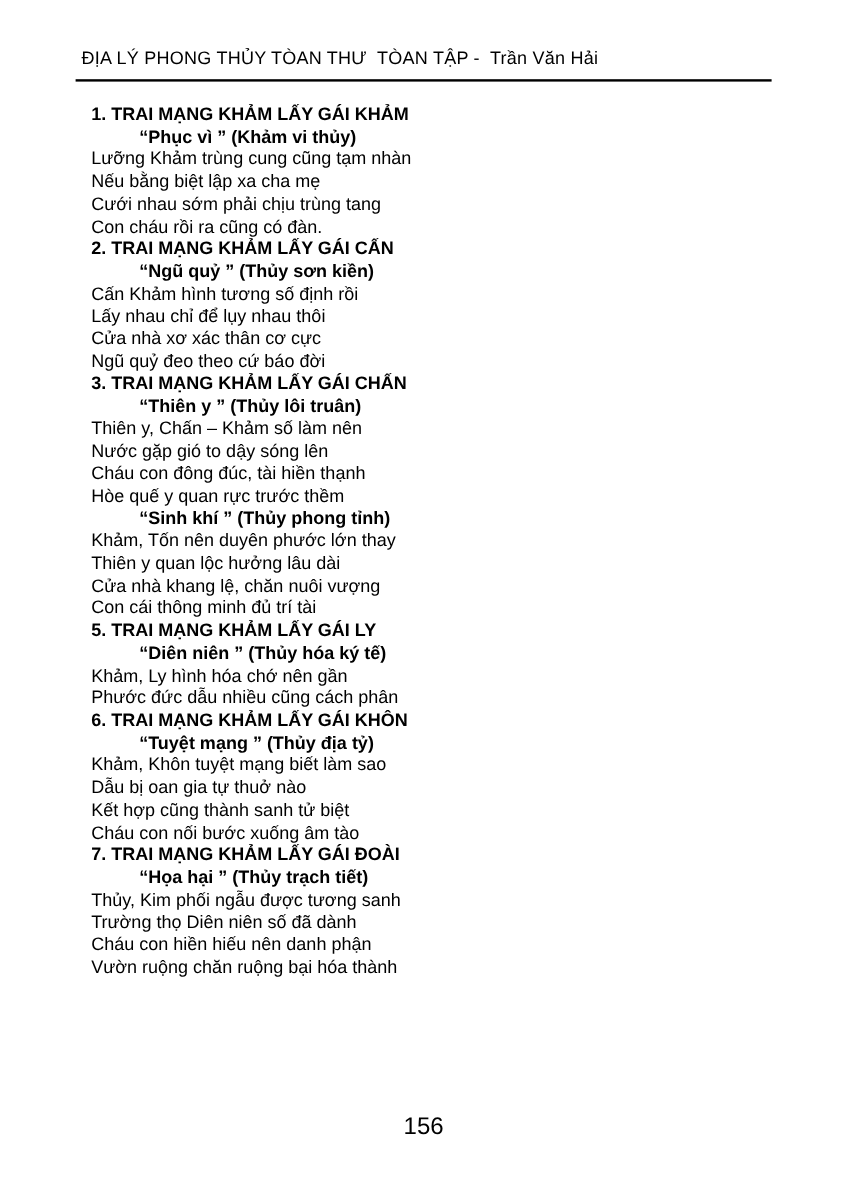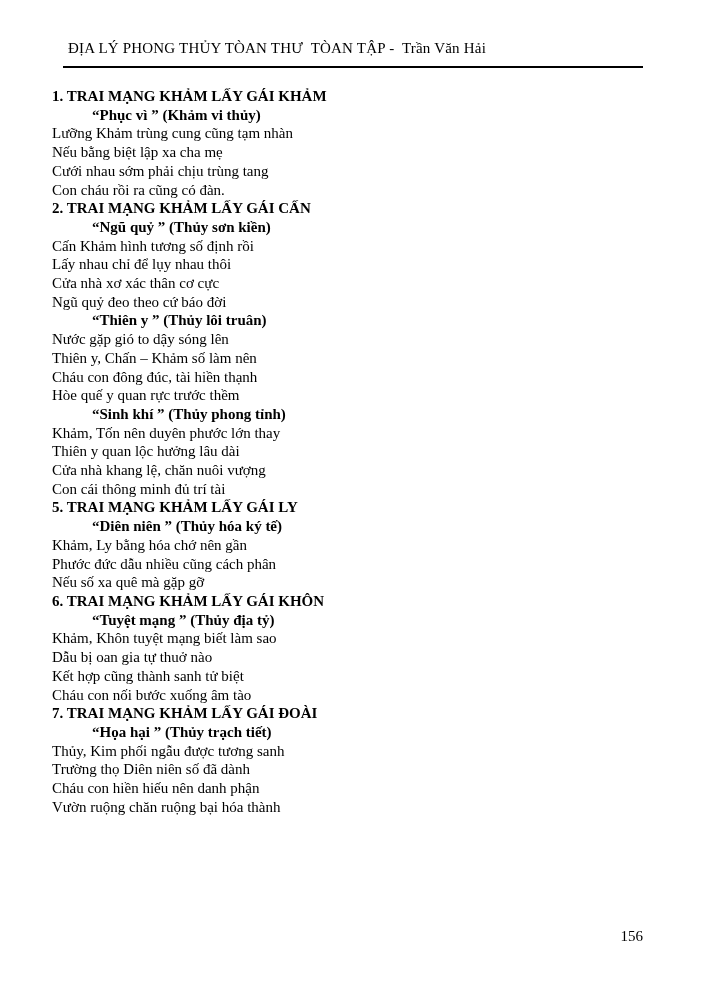--- a/index.html
+++ b/index.html
@@ -6,42 +6,42 @@
     margin: 0;
     padding: 0;
     background: #ffffff;
   }
   .page {
     position: relative;
     width: 702px;
     height: 994px;
     background: #ffffff;
     color: #000000;
-    font-family: Liberation Serif, serif;
+    font-family: Liberation Sans, sans-serif;
     overflow: hidden;
   }
   .header-title {
     position: absolute;
     left: 68px;
     top: 40px;
     font-size: 15px;
     white-space: pre-wrap;
     letter-spacing: 0.2px;
   }
   .header-rule {
     position: absolute;
     left: 63px;
     top: 66px;
     width: 580px;
     height: 0;
     border-top: 2px solid #000000;
   }
   .content {
     position: absolute;
-    left: 52px;
+    left: 76px;
     top: 87px;
     width: 560px;
     font-size: 15px;
     line-height: 18.7px;
   }
   .section-title {
     font-weight: bold;
     white-space: pre-wrap;
   }
   .section-subtitle {
@@ -50,22 +50,22 @@
     margin-left: 40px;
   }
   .verse-line {
     white-space: pre-wrap;
   }
   .page-number {
     position: absolute;
     left: 63px;
     width: 580px;
     top: 928px;
-    text-align: right;
-    font-size: 15px;
+    text-align: center;
+    font-size: 20px;
   }
 </style>
 </head>
 <body>
 
 <div class="page">
 
   <div class="header-title">ĐỊA LÝ PHONG THỦY TÒAN THƯ  TÒAN TẬP -  Trần Văn Hải</div>
   <div class="header-rule"></div>
 
@@ -83,41 +83,41 @@
     <div>
       <div class="section-title">2. TRAI MẠNG KHẢM LẤY GÁI CẤN</div>
       <div class="section-subtitle">“Ngũ quỷ ” (Thủy sơn kiền)</div>
       <div class="verse-line">Cấn Khảm hình tương số định rồi</div>
       <div class="verse-line">Lấy nhau chỉ để lụy nhau thôi</div>
       <div class="verse-line">Cửa nhà xơ xác thân cơ cực</div>
       <div class="verse-line">Ngũ quỷ đeo theo cứ báo đời</div>
     </div>
 
     <div>
+      <div class="section-title">3. TRAI MẠNG KHẢM LẤY GÁI CHẤN</div>
       <div class="section-subtitle">“Thiên y ” (Thủy lôi truân)</div>
+      <div class="verse-line">Thiên y, Chấn – Khảm số làm nên</div>
       <div class="verse-line">Nước gặp gió to dậy sóng lên</div>
-      <div class="verse-line">Thiên y, Chấn – Khảm số làm nên</div>
       <div class="verse-line">Cháu con đông đúc, tài hiền thạnh</div>
       <div class="verse-line">Hòe quế y quan rực trước thềm</div>
     </div>
 
     <div>
       <div class="section-subtitle">“Sinh khí ” (Thủy phong tỉnh)</div>
       <div class="verse-line">Khảm, Tốn nên duyên phước lớn thay</div>
       <div class="verse-line">Thiên y quan lộc hưởng lâu dài</div>
       <div class="verse-line">Cửa nhà khang lệ, chăn nuôi vượng</div>
       <div class="verse-line">Con cái thông minh đủ trí tài</div>
     </div>
 
     <div>
       <div class="section-title">5. TRAI MẠNG KHẢM LẤY GÁI LY</div>
       <div class="section-subtitle">“Diên niên ” (Thủy hóa ký tế)</div>
-      <div class="verse-line">Khảm, Ly bằng hóa chớ nên gần</div>
+      <div class="verse-line">Khảm, Ly hình hóa chớ nên gần</div>
       <div class="verse-line">Phước đức dẫu nhiều cũng cách phân</div>
-      <div class="verse-line">Nếu số xa quê mà gặp gỡ</div>
     </div>
 
     <div>
       <div class="section-title">6. TRAI MẠNG KHẢM LẤY GÁI KHÔN</div>
       <div class="section-subtitle">“Tuyệt mạng ” (Thủy địa tỷ)</div>
       <div class="verse-line">Khảm, Khôn tuyệt mạng biết làm sao</div>
       <div class="verse-line">Dẫu bị oan gia tự thuở nào</div>
       <div class="verse-line">Kết hợp cũng thành sanh tử biệt</div>
       <div class="verse-line">Cháu con nối bước xuống âm tào</div>
     </div>

